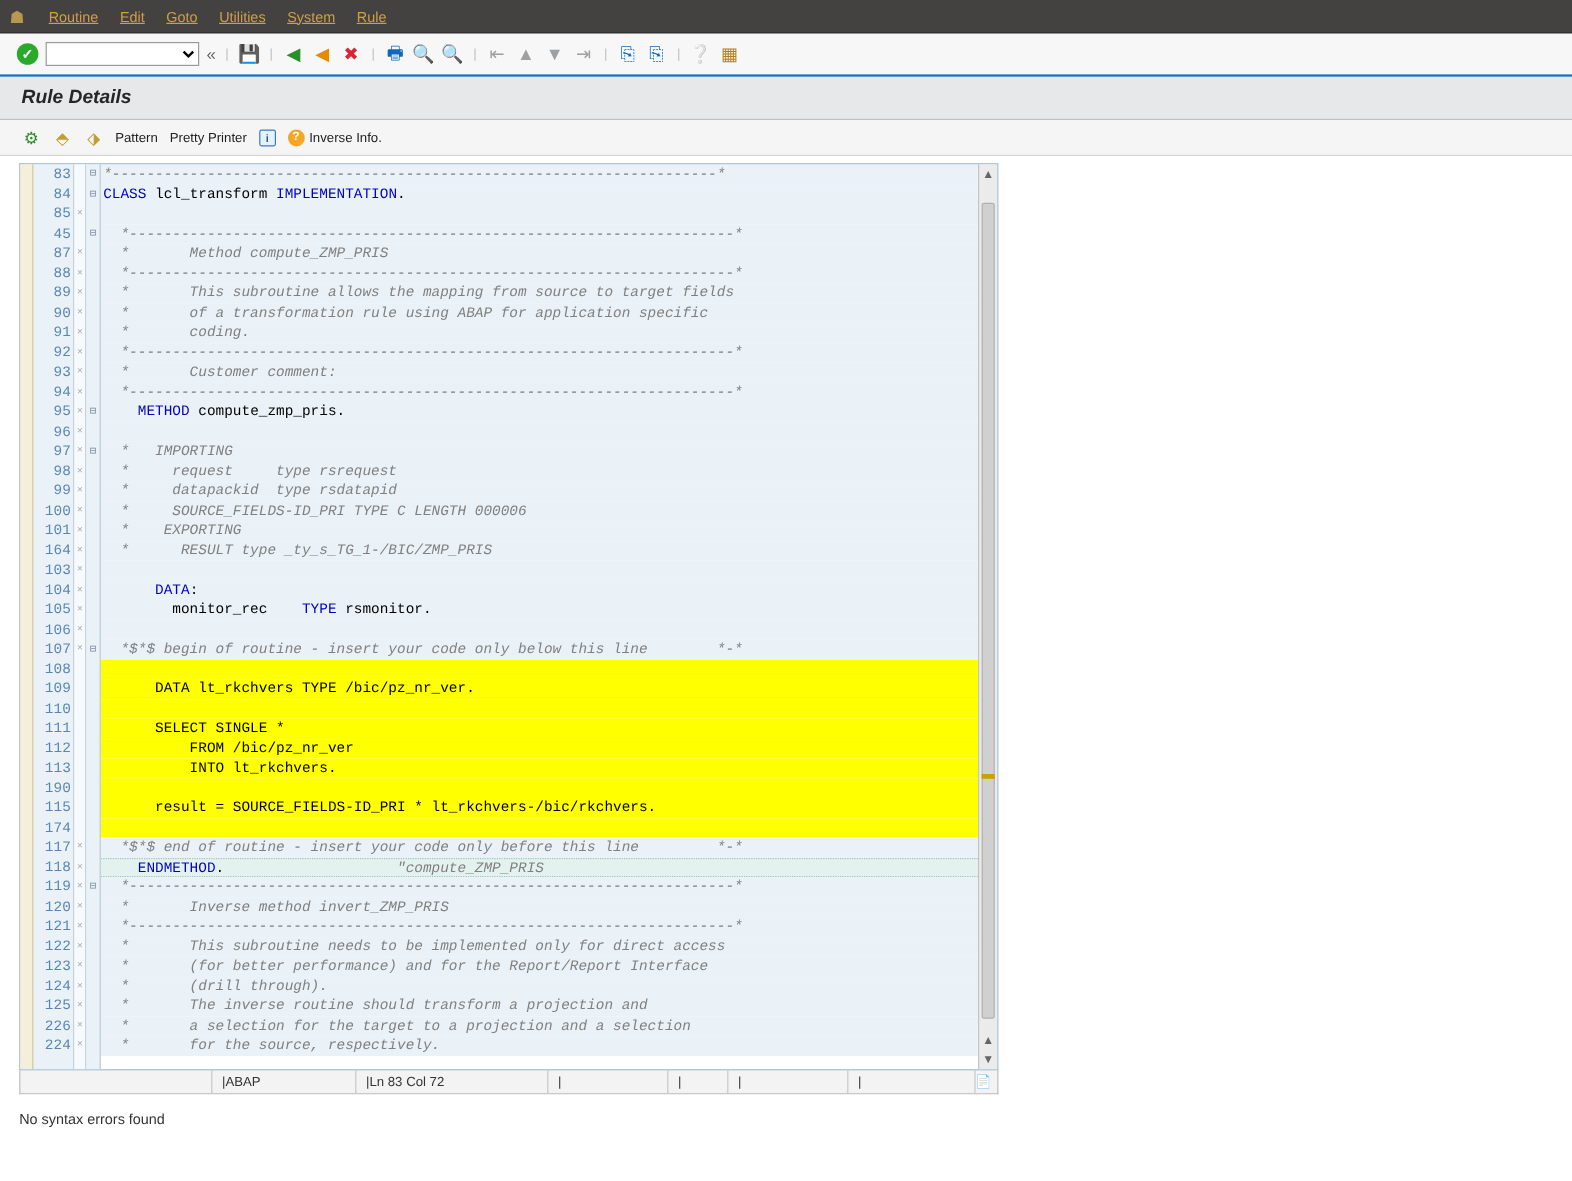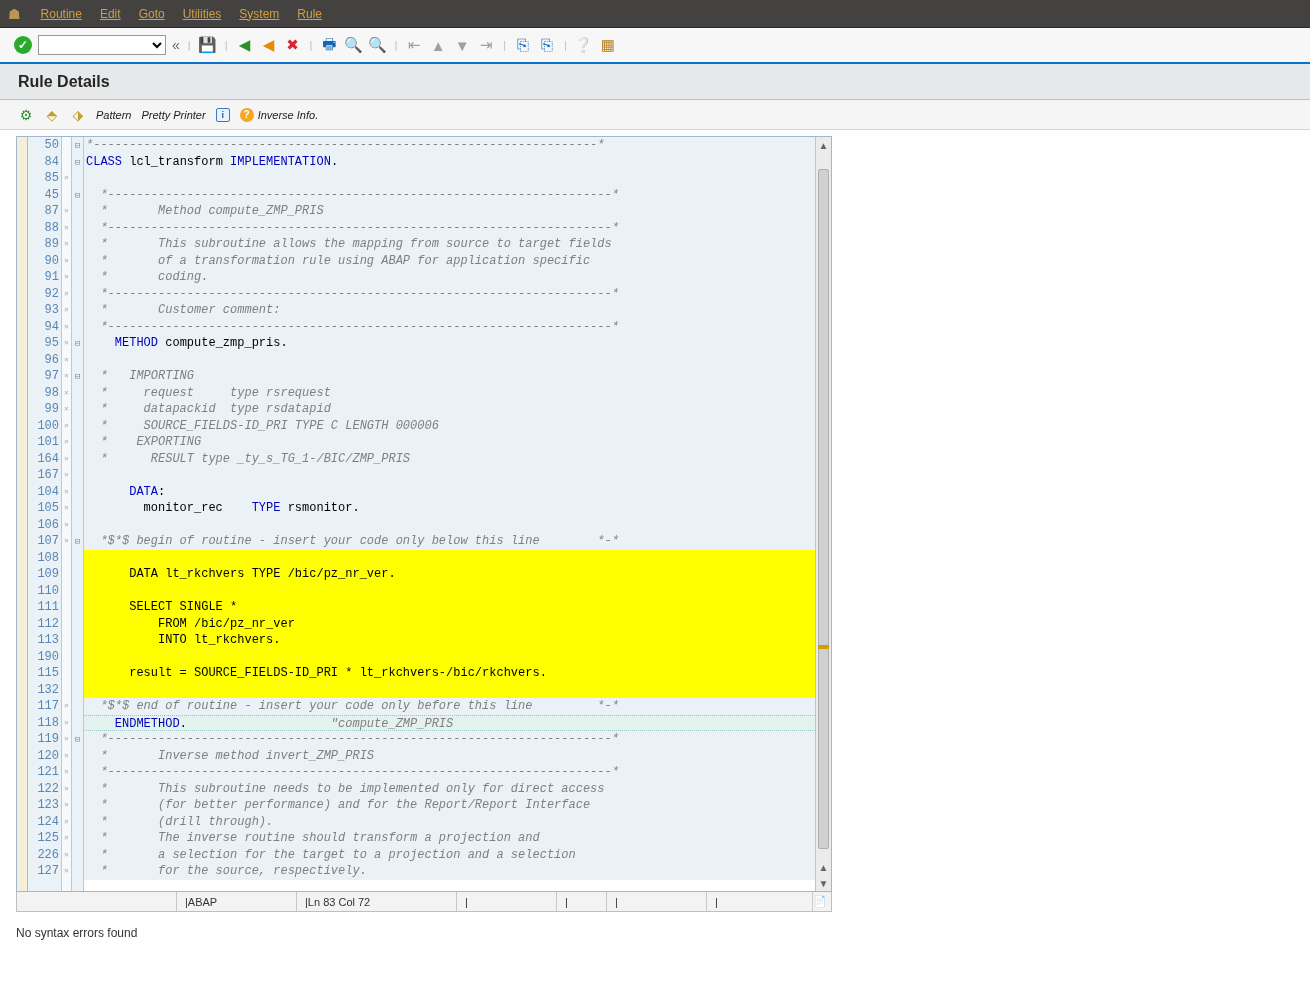--- a/index.html
+++ b/index.html
@@ -11,25 +11,25 @@
 .menubar a .ul { text-decoration: underline; }
 
 .toolbar { background: #f7f7f7; height: 36px; display: flex; align-items: center; padding: 0 14px; gap: 6px; border-bottom: 2px solid #0a72c7; }
 .toolbar .tick { width: 18px; height: 18px; border-radius: 50%; background: #2aaa2a; display: flex; align-items: center; justify-content: center; color: #fff; font-size: 12px; font-weight: bold; }
 .toolbar select { width: 128px; height: 20px; border: 1px solid #999; background: #fff; font-size: 11px; }
 .toolbar .sep { color: #c0c0c0; padding: 0 2px; }
 .toolbar .icon-btn { width: 18px; height: 18px; display: inline-flex; align-items: center; justify-content: center; font-size: 15px; cursor: pointer; }
 .toolbar .chev { color: #666; font-size: 14px; }
 
 .title-bar { background: #e7e8e9; height: 36px; display: flex; align-items: center; padding: 0 18px; border-bottom: 1px solid #c0c0c0; }
-.title-bar h1 { font-size: 16px; font-weight: bold; color: #262626; }
+.title-bar h1 { font-size: 16px; font-weight: bold; font-style: italic; color: #262626; }
 
 .sub-toolbar { background: #f5f5f5; height: 30px; display: flex; align-items: center; padding: 0 18px; gap: 10px; border-bottom: 1px solid #d4d4d4; }
 .sub-toolbar .iconbox { width: 16px; height: 16px; display: inline-flex; align-items: center; justify-content: center; font-size: 14px; cursor: pointer; }
-.sub-toolbar .lbl { font-size: 11px; color: #222; cursor: pointer; font-style: italic; }
+.sub-toolbar .lbl { font-size: 11px; color: #222; cursor: pointer; }
 .sub-toolbar .info { width: 14px; height: 14px; border: 1px solid #3a7dbf; background: #e6f2ff; display: inline-flex; align-items: center; justify-content: center; color: #1e5d99; font-size: 9px; font-weight: bold; border-radius: 2px; }
 .sub-toolbar .q { width: 14px; height: 14px; border-radius: 50%; background: #f5a623; display: inline-flex; align-items: center; justify-content: center; color: #fff; font-size: 10px; font-weight: bold; }
 
 .editor-wrap { position: relative; margin: 6px 0 0 16px; width: 816px; height: 756px; border: 1px solid #9fb8cf; display: flex; background: #fff; }
 .rail { width: 11px; background: #f5efd9; border-right: 1px solid #c9bb91; }
 .gutter { width: 34px; background: #eaf1f7; border-right: 1px solid #bacad8; text-align: right; font-family: "Courier New", monospace; font-size: 12px; color: #5a87b2; }
 .gutter div { height: 16.5px; line-height: 16.5px; padding-right: 2px; }
 .xcol { width: 10px; background: #f7fafd; border-right: 1px solid #bacad8; font-family: "Courier New", monospace; font-size: 10px; color: #999; }
 .xcol div { height: 16.5px; line-height: 16.5px; text-align: center; }
 .fold { width: 12px; background: #eaf1f7; border-right: 1px solid #bacad8; font-family: monospace; font-size: 9px; color: #7a8c9e; }
@@ -117,65 +117,65 @@
   <span class="lbl">Pattern</span>
   <span class="lbl">Pretty Printer</span>
   <span class="info">i</span>
   <span class="q">?</span>
     <span class="lbl" style="margin-left:-6px">Inverse Info.</span>
 </div>
 
 <div class="editor-wrap">
   <div class="rail"></div>
   <div class="gutter" id="gutter">
-      <div>50</div>
+      <div>83</div>
       <div>84</div>
       <div>85</div>
       <div>45</div>
       <div>87</div>
       <div>88</div>
       <div>89</div>
       <div>90</div>
       <div>91</div>
       <div>92</div>
       <div>93</div>
       <div>94</div>
       <div>95</div>
       <div>96</div>
       <div>97</div>
       <div>98</div>
       <div>99</div>
       <div>100</div>
       <div>101</div>
       <div>164</div>
-      <div>167</div>
+      <div>103</div>
       <div>104</div>
       <div>105</div>
       <div>106</div>
       <div>107</div>
       <div>108</div>
       <div>109</div>
       <div>110</div>
       <div>111</div>
       <div>112</div>
       <div>113</div>
       <div>190</div>
       <div>115</div>
-      <div>132</div>
+      <div>174</div>
       <div>117</div>
       <div>118</div>
       <div>119</div>
       <div>120</div>
       <div>121</div>
       <div>122</div>
       <div>123</div>
       <div>124</div>
       <div>125</div>
       <div>226</div>
-      <div>127</div>
+      <div>224</div>
     </div>
   <div class="xcol" id="xcol">
       <div style="color: rgb(170, 170, 170); font-size: 8px;"></div>
       <div style="color: rgb(170, 170, 170); font-size: 8px;"></div>
       <div style="color: rgb(170, 170, 170); font-size: 8px;">✕</div>
       <div style="color: rgb(170, 170, 170); font-size: 8px;"></div>
       <div style="color: rgb(170, 170, 170); font-size: 8px;">✕</div>
       <div style="color: rgb(170, 170, 170); font-size: 8px;">✕</div>
       <div style="color: rgb(170, 170, 170); font-size: 8px;">✕</div>
       <div style="color: rgb(170, 170, 170); font-size: 8px;">✕</div>

